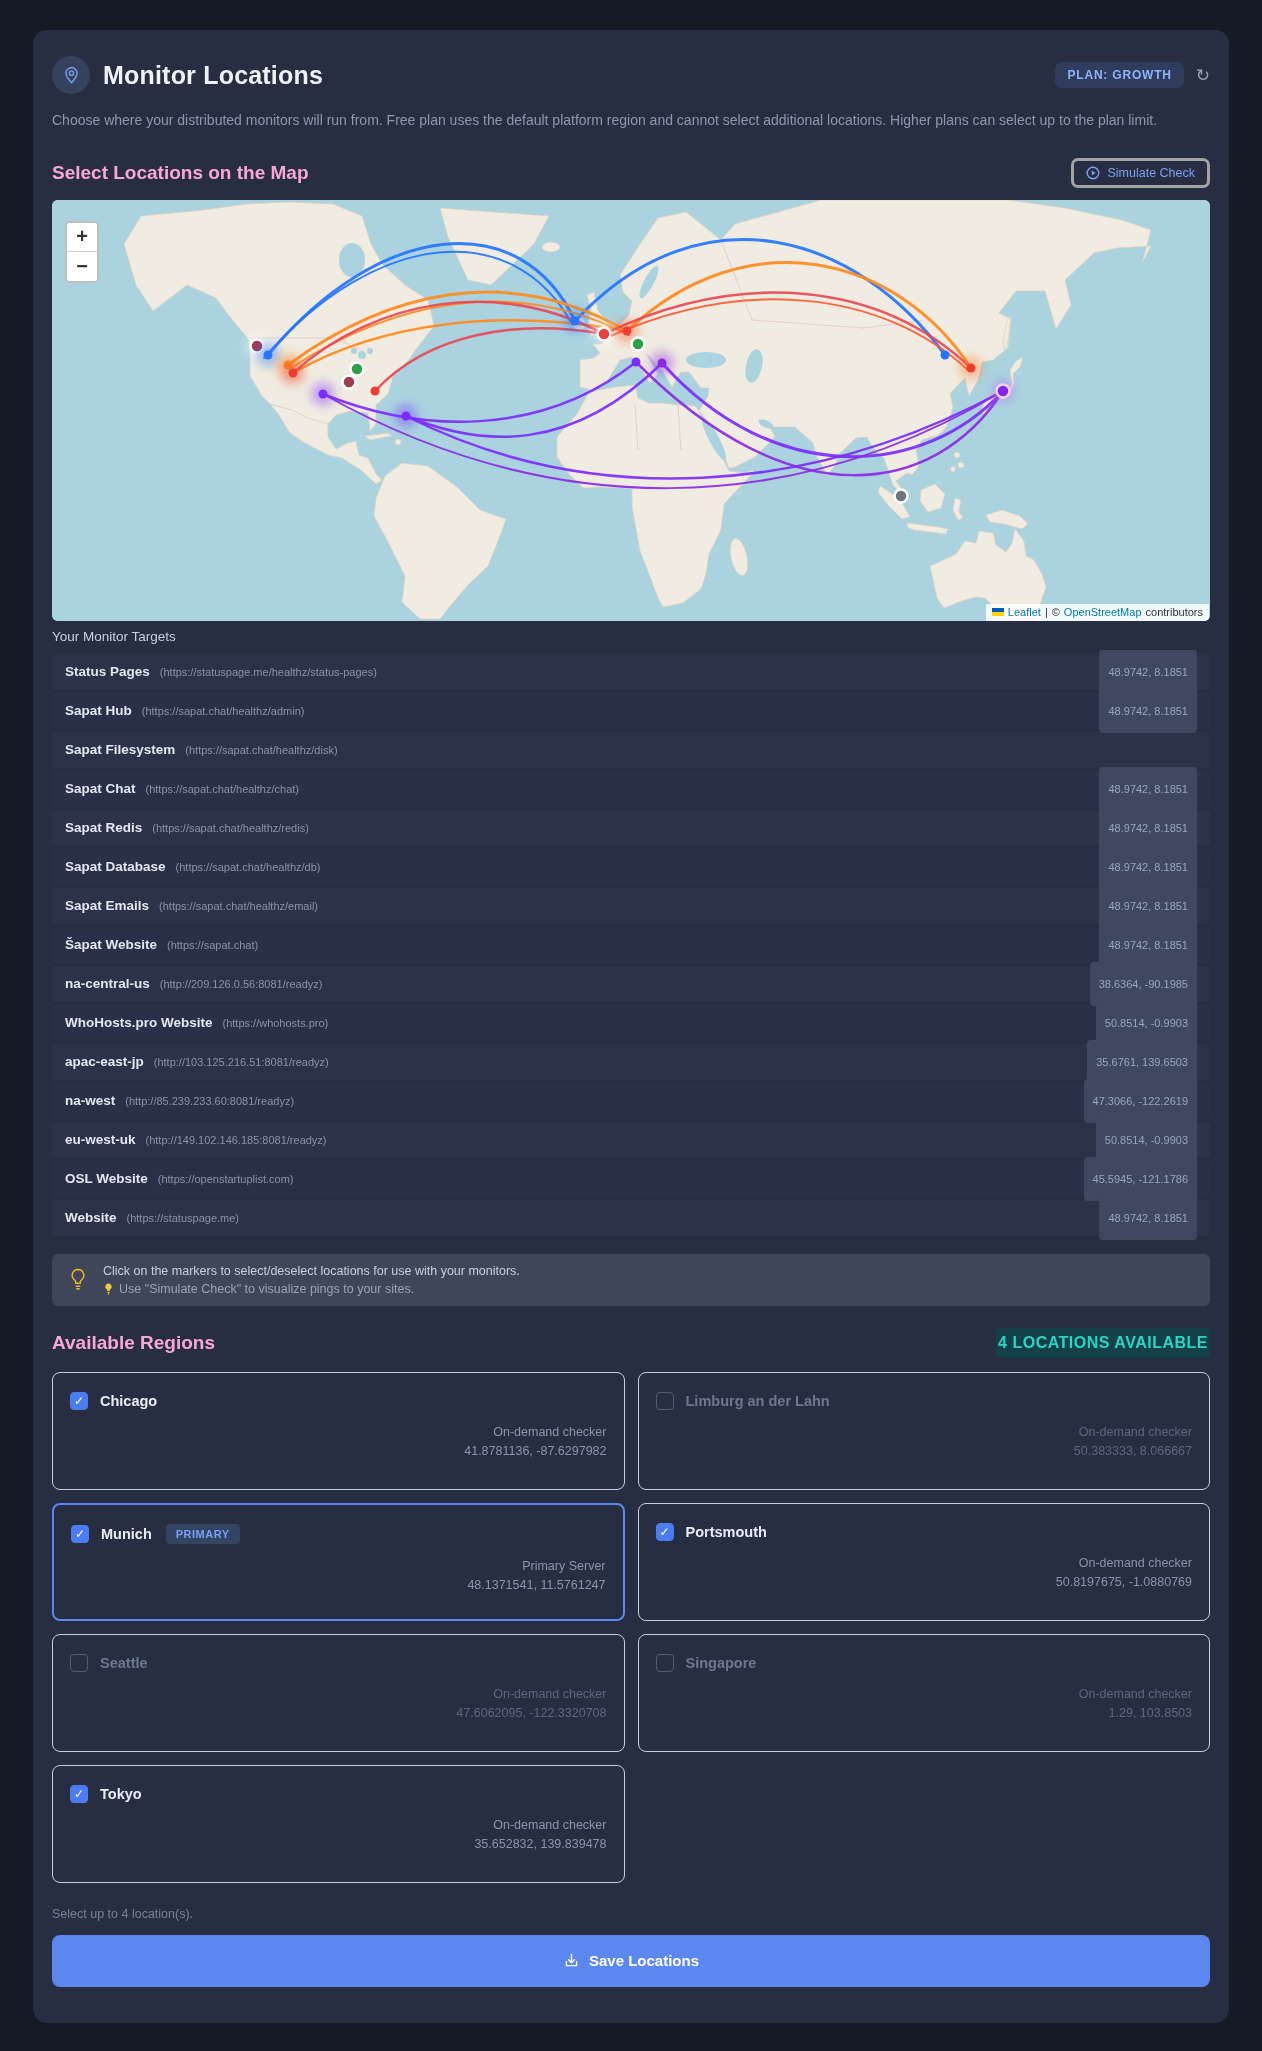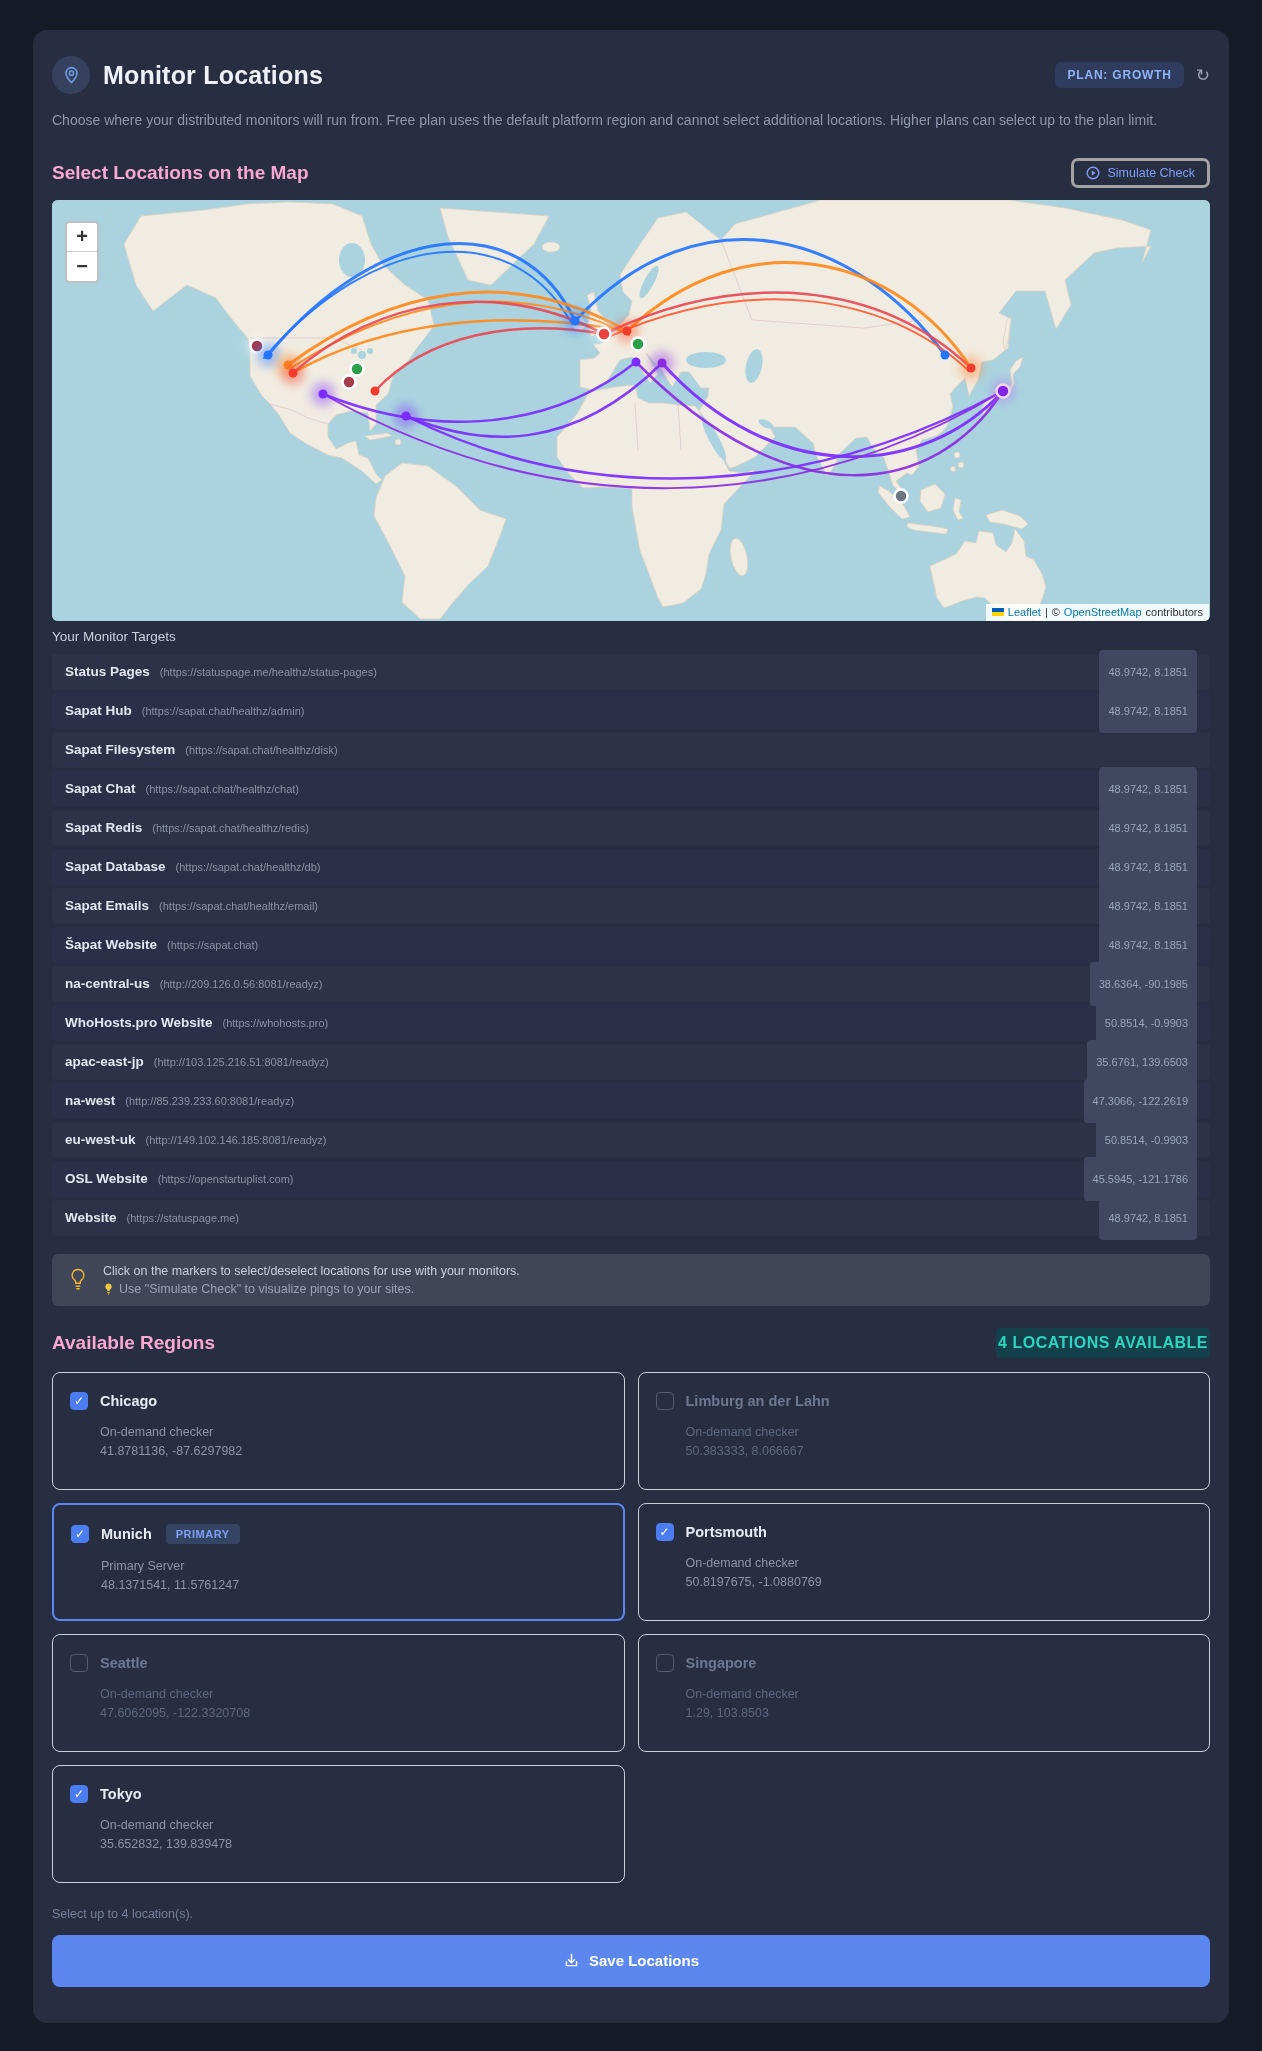--- a/index.html
+++ b/index.html
@@ -46,21 +46,21 @@
   
   .avail-badge { background:#14404b; color:#2dd4bf; font-size:16px; font-weight:700; letter-spacing:.5px; padding:6px 2px; border-radius:4px; }
   .cards { display:grid; grid-template-columns:1fr 1fr; gap:13px; margin-top:14px; }
   .card { background:#272e41; border:1px solid #c9cfda; border-radius:8px; padding:19px 17px; min-height:118px; cursor:pointer; }
   .card.primary { border:2px solid #5b87ee; }
   .card-top { display:flex; align-items:center; gap:12px; margin-bottom:13px; }
   .cb { width:18px; height:18px; border-radius:4px; border:1.5px solid #5a6378; flex:none; display:flex; align-items:center; justify-content:center; font-size:12px; color:transparent; }
   .cb.on { background:#4c7df0; border-color:#4c7df0; color:#fff; }
   .card-name { font-size:14.5px; font-weight:700; color:#e8ecf4; }
   .pbadge { background:#344564; color:#7e9ff5; font-size:11px; font-weight:700; letter-spacing:.5px; padding:4px 10px; border-radius:4px; margin-left:2px; }
-  .card-sub { font-size:12.5px; color:#8b94ab; line-height:1.55; padding-left:30px; }
+  .card-sub { font-size:12.5px; color:#8b94ab; line-height:1.55; padding-left:30px;text-align:right; }
   .card.dim .card-name { color:#6d7891; }
   .card.dim .card-sub { color:#5c6880; }
   .card.dim .cb { border-color:#525c72; }
 
   .note { font-size:12.5px; color:#76819c; margin:24px 0 14px; }
   .save-btn { width:100%; height:52px; background:#5b87ee; color:#fff; border:none; border-radius:8px; font-size:15px; font-weight:600; display:flex; align-items:center; justify-content:center; gap:9px; cursor:pointer; font-family:"Liberation Sans", sans-serif; }
 </style>
 </head>
 <body>
 

